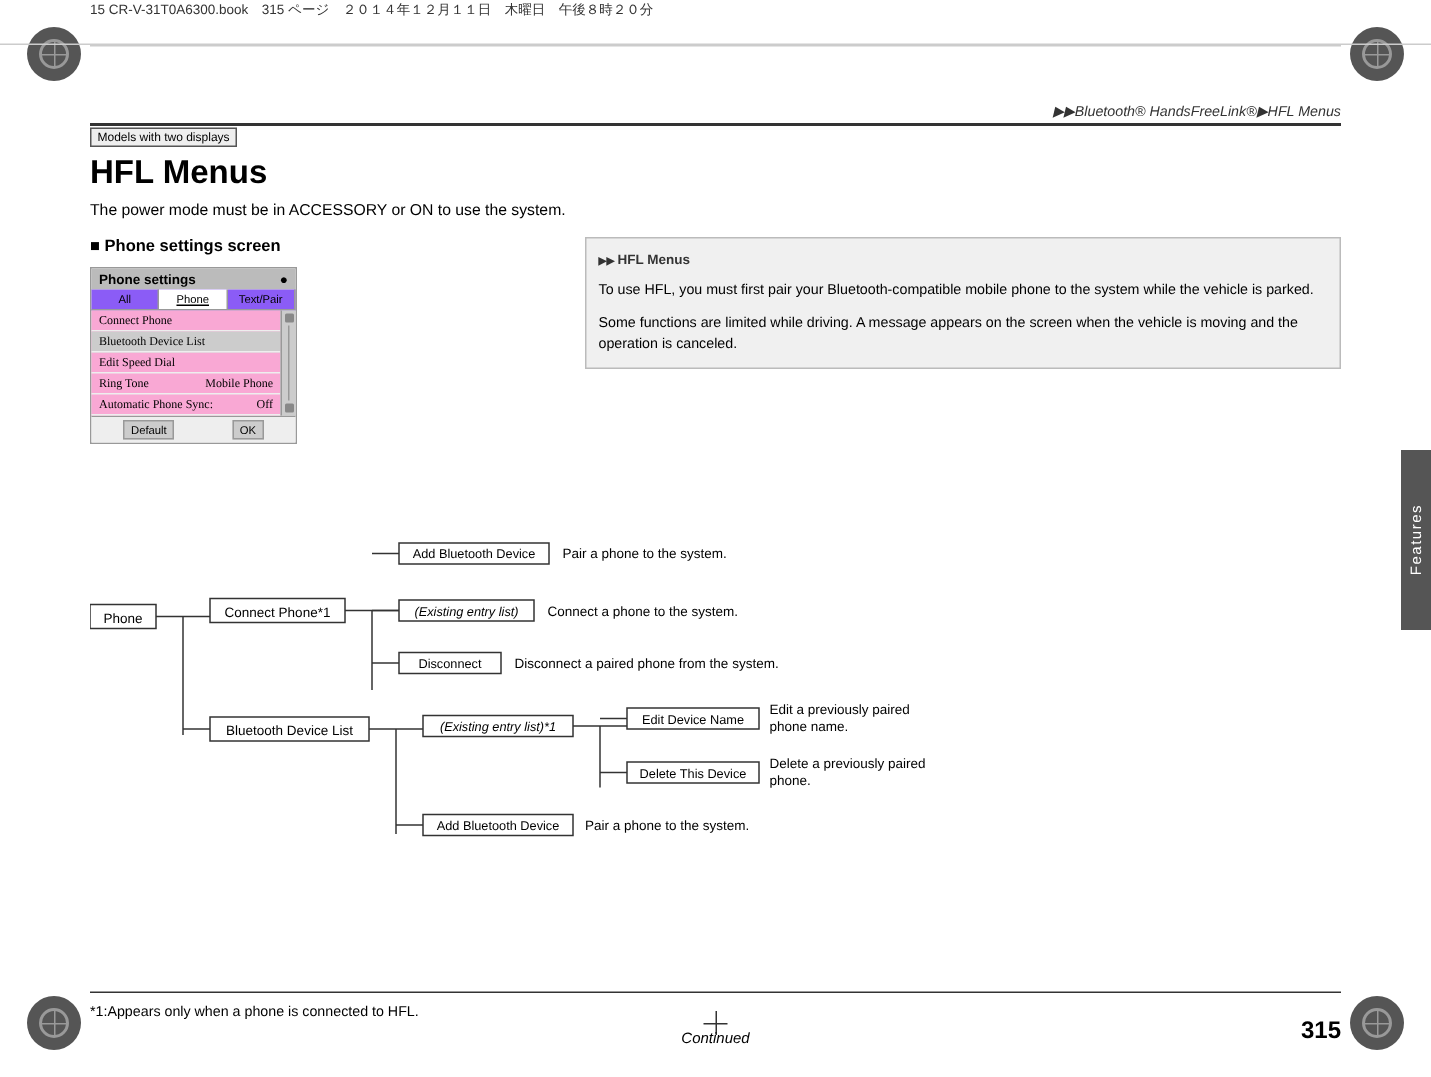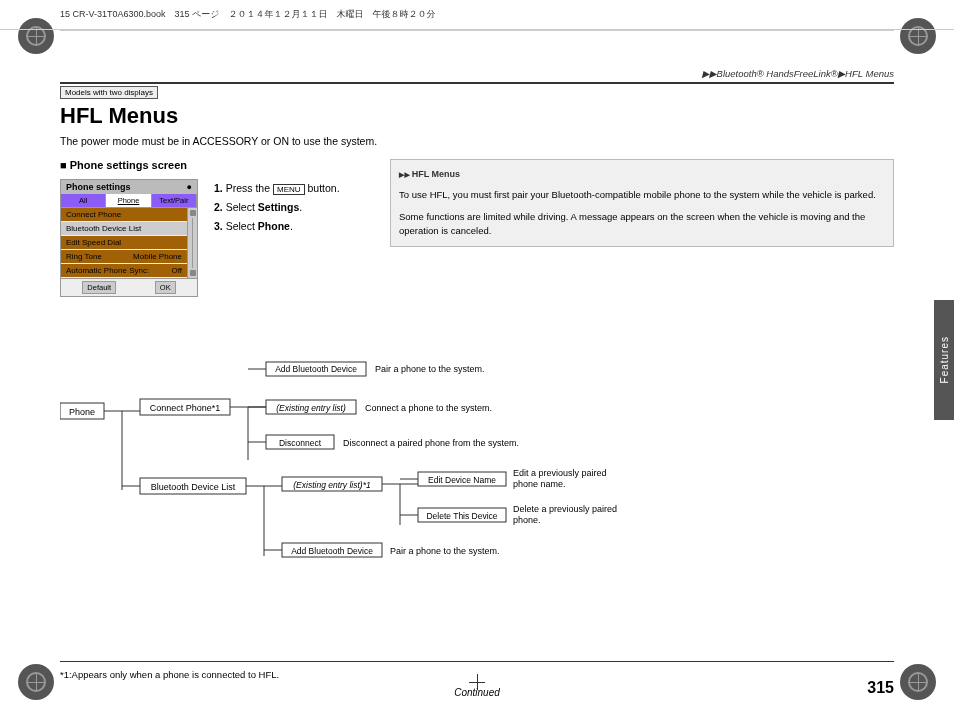--- a/index.html
+++ b/index.html
@@ -56,21 +56,20 @@
     .crosshair::before { width: 1px; height: 100%; left: 50%; top: 0; }
     .crosshair::after  { width: 100%; height: 1px; top: 50%; left: 0; }
 
     
     .top-header {
       position: absolute;
       top: 0; left: 0; right: 0;
       height: 30px;
       border-bottom: 1px solid #ccc;
       display: flex;
-      align-items: center;
       padding: 0 60px;
       font-size: 9px;
       color: #333;
     }
 
     
     .right-tab {
       position: absolute;
       right: 0;
       top: 300px;
@@ -170,21 +169,22 @@
       text-align: center;
       padding: 2px;
       font-size: 7.5px;
       border-right: 1px solid #999;
     }
     .phone-tab.active {
       background: #fff;
       text-decoration: underline;
     }
     .phone-menu-items {
-      background: #a16207;
+      background: #f9a8d4;
+      font-family: Liberation Serif, serif;
     }
     .phone-menu-item {
       padding: 2px 5px;
       font-size: 8px;
       border-bottom: 1px solid #eee;
     }
     .phone-menu-item.active-item {
       background: #ccc;
     }
     .phone-menu-wrapper {
@@ -346,25 +346,20 @@
                 </div>
               </div>
             </div>
             <div class="phone-bottom">
               <div class="phone-bottom-btn">Default</div>
               <div class="phone-bottom-btn">OK</div>
             </div>
           </div>
         </div>
 
-        <div style="font-size:10.5px; line-height:1.8;">
-          <div><strong>1.</strong> Press the <span style="border:1px solid #333; padding:0 3px; font-size:8px;">MENU</span> button.</div>
-          <div><strong>2.</strong> Select <strong>Settings</strong>.</div>
-          <div><strong>3.</strong> Select <strong>Phone</strong>.</div>
-        </div>
       </div>
     </div>
 
     <div class="col-right">
       <div class="info-box">
         <div class="info-box-title">
           <span>HFL Menus</span>
         </div>
         <p style="margin-bottom:8px;">To use HFL, you must first pair your Bluetooth-compatible mobile phone to the system while the vehicle is parked.</p>
         <p>Some functions are limited while driving. A message appears on the screen when the vehicle is moving and the operation is canceled.</p>

